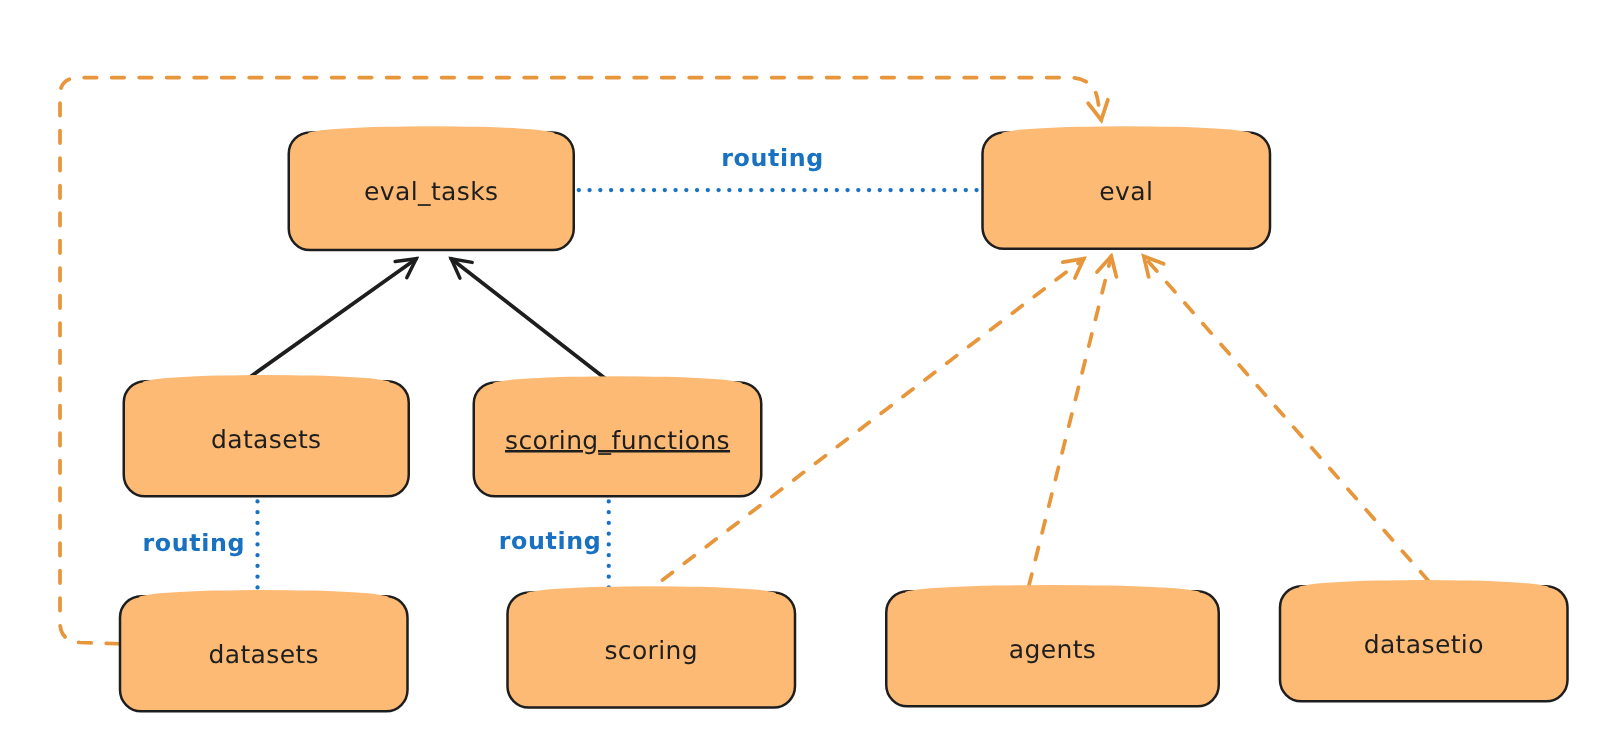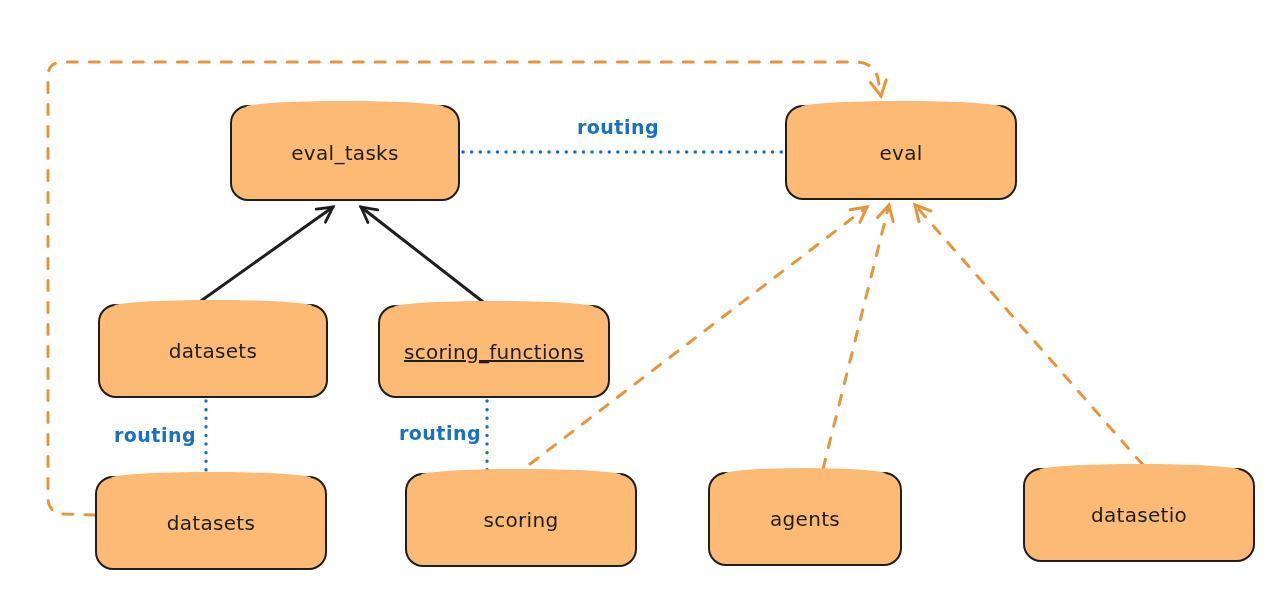--- a/index.html
+++ b/index.html
@@ -95,21 +95,21 @@
   </div>
 
   <div class="node node-green" style="left:95px; top:476px; width:232px; height:94px;">
     <span>datasets</span>
   </div>
 
   <div class="node node-green" style="left:385px; top:473px; width:232px; height:94px;margin-left:20px;">
     <span>scoring</span>
   </div>
 
-  <div class="node node-green" style="left:708px; top:472px; width:194px; height:94px;">
+  <div class="node node-green" style="left:708px; top:472px; width:268px; height:94px;">
     <span>agents</span>
   </div>
 
   <div class="node node-green" style="left:1023px; top:468px; width:232px; height:94px;">
     <span>datasetio</span>
   </div>
 
   <div class="edge-label" style="left:560px; top:116px; width:116px;">routing</div>
   <div class="edge-label" style="left:105px; top:424px; width:100px;">routing</div>
   <div class="edge-label" style="left:390px; top:422px; width:100px;">routing</div>

